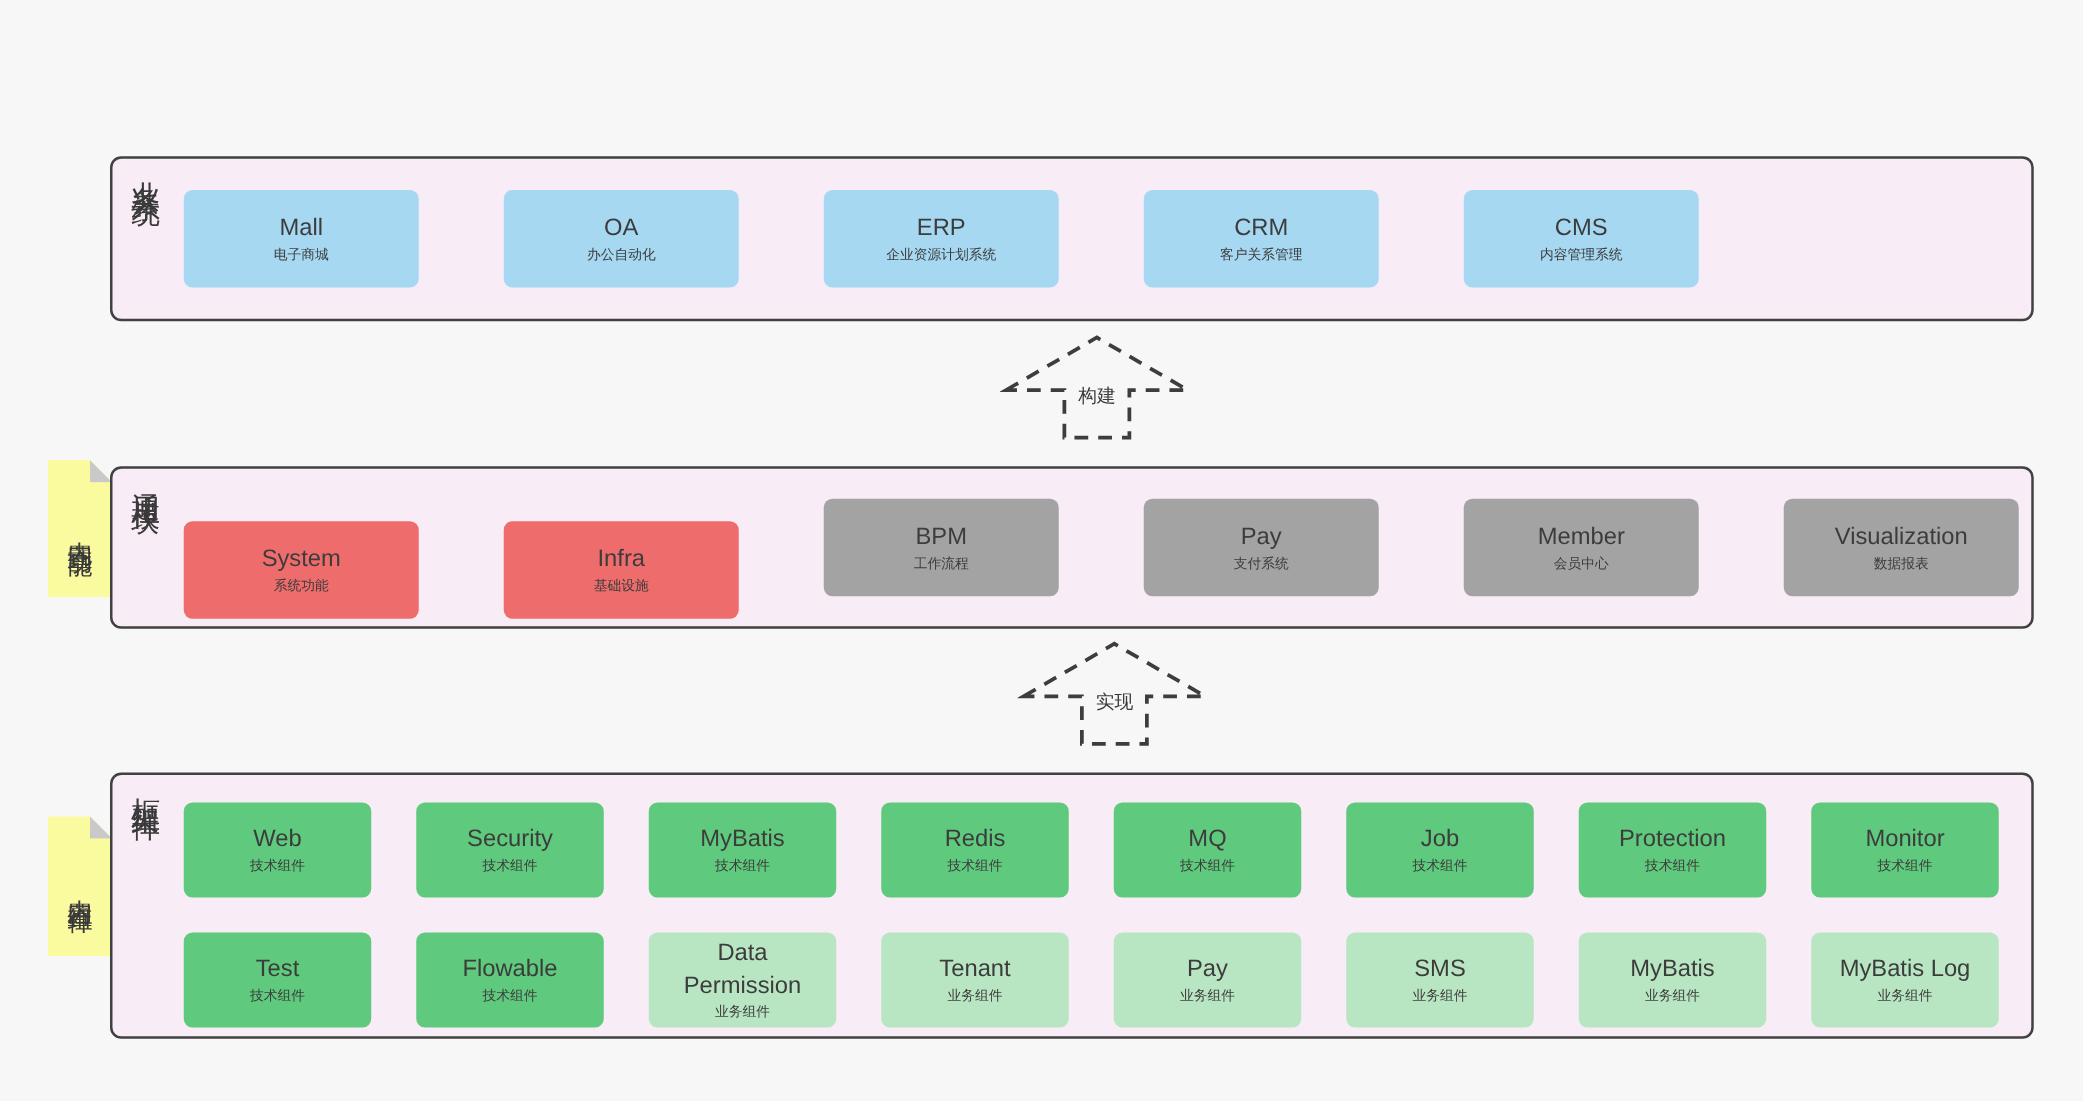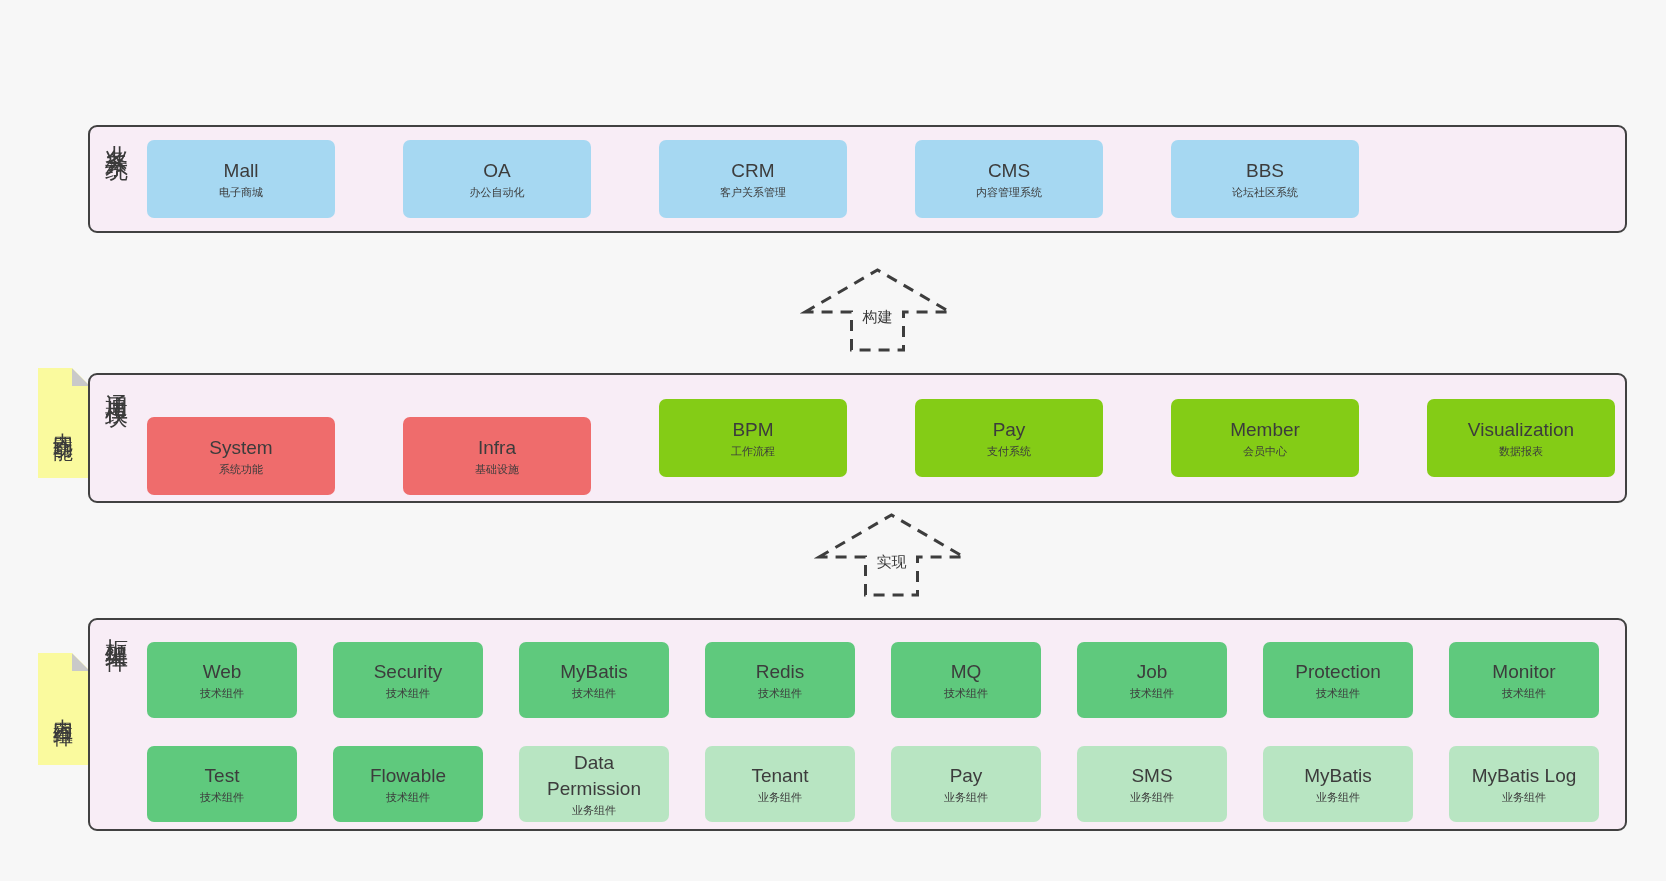--- a/index.html
+++ b/index.html
@@ -54,21 +54,21 @@
     text-align:center;
     line-height:1.38;
     padding:2px 6px;
     box-sizing:border-box;
   }
   .box .box-title{font-size:19px;}
   .box .box-sub{font-size:11px;}
   .box.sm{width:150px;height:76px;}
   .blue{background:#a6d8f2;}
   .red{background:#ef6c6c;margin-top:36px;}
-  .pink{background:#84cc16;}
+  .pink{background:#a3a3a3;}
   .green{background:#5fc97d;}
   .lightgreen{background:#b8e5c2;}
   
   .note{
     position:absolute;
     left:38px;width:52px;
     background:#fafa9e;
     clip-path:polygon(0 0,calc(100% - 18px) 0,100% 18px,100% 100%,0 100%);
     display:flex;align-items:center;justify-content:center;
   }
@@ -100,42 +100,42 @@
     font-size:15px;
     color:#3a3a3a;
     white-space:nowrap;
   }
 </style>
 </head>
 <body>
 
 <div class="canvas">
 
-  <section class="band" style="top:125px;height:108px;">
+  <section class="band" style="top:125px;height:132px;">
     <div class="band-label">业务系统</div>
     <div class="box-row row-gap-lg">
       <div class="box blue">
         <div class="box-title">Mall</div>
         <div class="box-sub">电子商城</div>
       </div>
       <div class="box blue">
         <div class="box-title">OA</div>
         <div class="box-sub">办公自动化</div>
       </div>
       <div class="box blue">
+        <div class="box-title">ERP</div>
+        <div class="box-sub">企业资源计划系统</div>
+      </div>
+      <div class="box blue">
         <div class="box-title">CRM</div>
         <div class="box-sub">客户关系管理</div>
       </div>
       <div class="box blue">
         <div class="box-title">CMS</div>
         <div class="box-sub">内容管理系统</div>
-      </div>
-      <div class="box blue">
-        <div class="box-title">BBS</div>
-        <div class="box-sub">论坛社区系统</div>
       </div>
     </div>
   </section>
 
   <div class="arrow" style="left:800px;top:266px;">
     <svg width="155" height="88" viewBox="0 0 155 88">
       <path d="M5,46 L77.5,4 L150,46 L103.5,46 L103.5,84 L51.5,84 L51.5,46 Z" fill="none" stroke="#3d3d3d" stroke-width="3" stroke-dasharray="11 8"></path>
     </svg>
     <span class="arrow-label">构建</span>
   </div>

